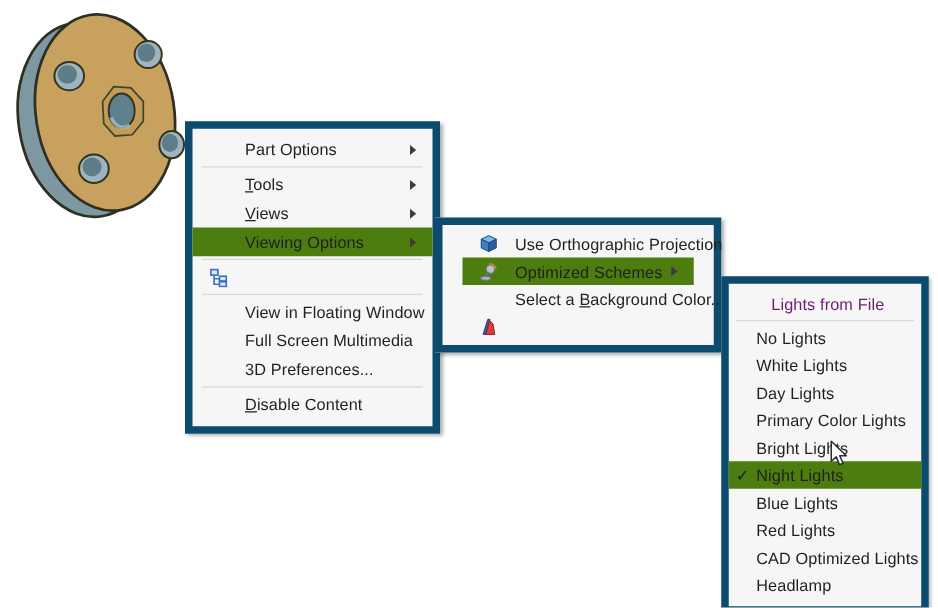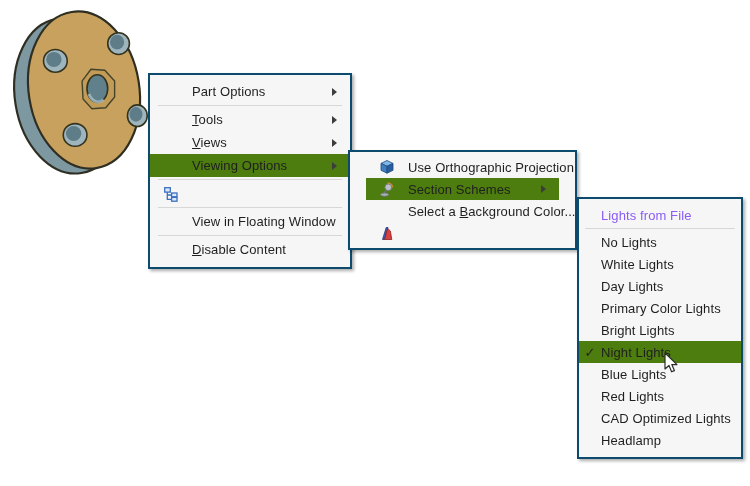--- a/index.html
+++ b/index.html
@@ -4,31 +4,31 @@
 <style>
   * { margin:0; padding:0; box-sizing:border-box; }
   html,body { width:750px; height:486px; background:#ffffff; overflow:hidden;
     font-family:"Liberation Sans","DejaVu Sans",sans-serif; }
   #stage { position:relative; width:750px; height:486px; background:#fff; }
 
   
   #model { position:absolute; left:6px; top:3px; width:158px; height:178px; z-index:0; }
 
   
-  .menu { position:absolute; background:#f6f6f6; border:2px solid #0c4a6e;
+  .menu { position:absolute; background:#f6f6f6; border:6px solid #0c4a6e;
     box-shadow:2px 2px 3px rgba(0,0,0,0.32); padding:5px 0 6px 0;
-    font-size:13px; color:#1f1f1f; }
+    font-size:13px; color:#1f1f1f;margin-top:24px; }
   #menu-context  { left:148px; top:73px;  width:204px; z-index:1; }
   #menu-viewing  { left:348px; top:150px; width:229px; z-index:2; padding:4px 16px; }
   #menu-lighting { left:577px; top:197px; width:166px; z-index:3; }
 
   .menu-row { display:flex; align-items:center; height:23px; cursor:default; }
   #menu-viewing .menu-row, #menu-lighting .menu-row { height:22px; }
   .menu-row.hl { background:#4d7c0f; }
-  .menu-row.disabled { color:#8b5cf6; }
+  .menu-row.disabled { color:#701a75;padding-left:12px; }
   .gutter { width:42px; display:flex; align-items:center; justify-content:center; flex:0 0 auto; }
   #menu-lighting .gutter { width:22px; }
   .lbl { flex:1 1 auto; white-space:nowrap; letter-spacing:0.1px; }
   .lbl u { text-decoration:underline; }
   .separator { height:1px; background:#d7d7d7; margin:2px 8px 2px 8px; }
   #menu-lighting .separator { margin:2px 6px; }
   .sub-arrow { width:0; height:0; border-left:5px solid #3d3d3d;
     border-top:4px solid transparent; border-bottom:4px solid transparent;
     margin-right:13px; flex:0 0 auto; }
   .chk { font-size:13px; font-weight:bold; color:#222; line-height:1; }
@@ -99,20 +99,28 @@
               <rect x="8.6" y="11.4" width="5.4" height="3.8" fill="#dde9f8"></rect>
             </g>
           </svg>
         </span>
       </div>
       <div class="separator"></div>
       <div class="menu-row">
         <span class="gutter icon16"></span>
         <span class="lbl">View in Floating Window</span>
       </div>
+      <div class="menu-row">
+        <span class="gutter icon16"></span>
+        <span class="lbl">Full Screen Multimedia</span>
+      </div>
+      <div class="menu-row">
+        <span class="gutter icon16"></span>
+        <span class="lbl">3D Preferences...</span>
+      </div>
       <div class="separator"></div>
       <div class="menu-row">
         <span class="gutter icon16"></span>
         <span class="lbl"><u>D</u>isable Content</span>
       </div>
     </div>
   <div id="menu-viewing" class="menu">
       <div class="menu-row">
         <span class="gutter icon16">
           <svg width="16" height="16" viewBox="0 0 16 16">
@@ -127,21 +135,21 @@
       </div>
       <div class="menu-row hl">
         <span class="gutter icon16">
           <svg width="16" height="16" viewBox="0 0 16 16">
             <path d="M8.2 1.9 A4.6 4.6 0 0 1 14 6.2 L11.6 5.8 A2.4 2.4 0 0 0 9.2 3.9 Z" fill="#f2a73d" stroke="#c47c1e" stroke-width="0.7"></path>
             <circle cx="9.3" cy="6.3" r="3.4" fill="#b9c0c6" stroke="#6e747a" stroke-width="0.9"></circle>
             <path d="M7.6 8.8 L4.6 13" stroke="#6e747a" stroke-width="1.4"></path>
             <ellipse cx="5.6" cy="13.6" rx="4" ry="1.7" fill="#a9b0b6" stroke="#6e747a" stroke-width="0.9"></ellipse>
           </svg>
         </span>
-        <span class="lbl">Section Schemes</span>
+        <span class="lbl">Optimized Schemes</span>
         <span class="sub-arrow"></span>
       </div>
       <div class="menu-row">
         <span class="gutter icon16"></span>
         <span class="lbl">Select a <u>B</u>ackground Color...</span>
       </div>
       <div class="menu-row">
         <span class="gutter icon16">
           <svg width="16" height="16" viewBox="0 0 16 16">
             <path d="M3.5 14.5 L7.2 2.5 L9 2.5 L5.6 14.5 Z" fill="#3a5fbf" stroke="#22357a" stroke-width="0.8"></path>

